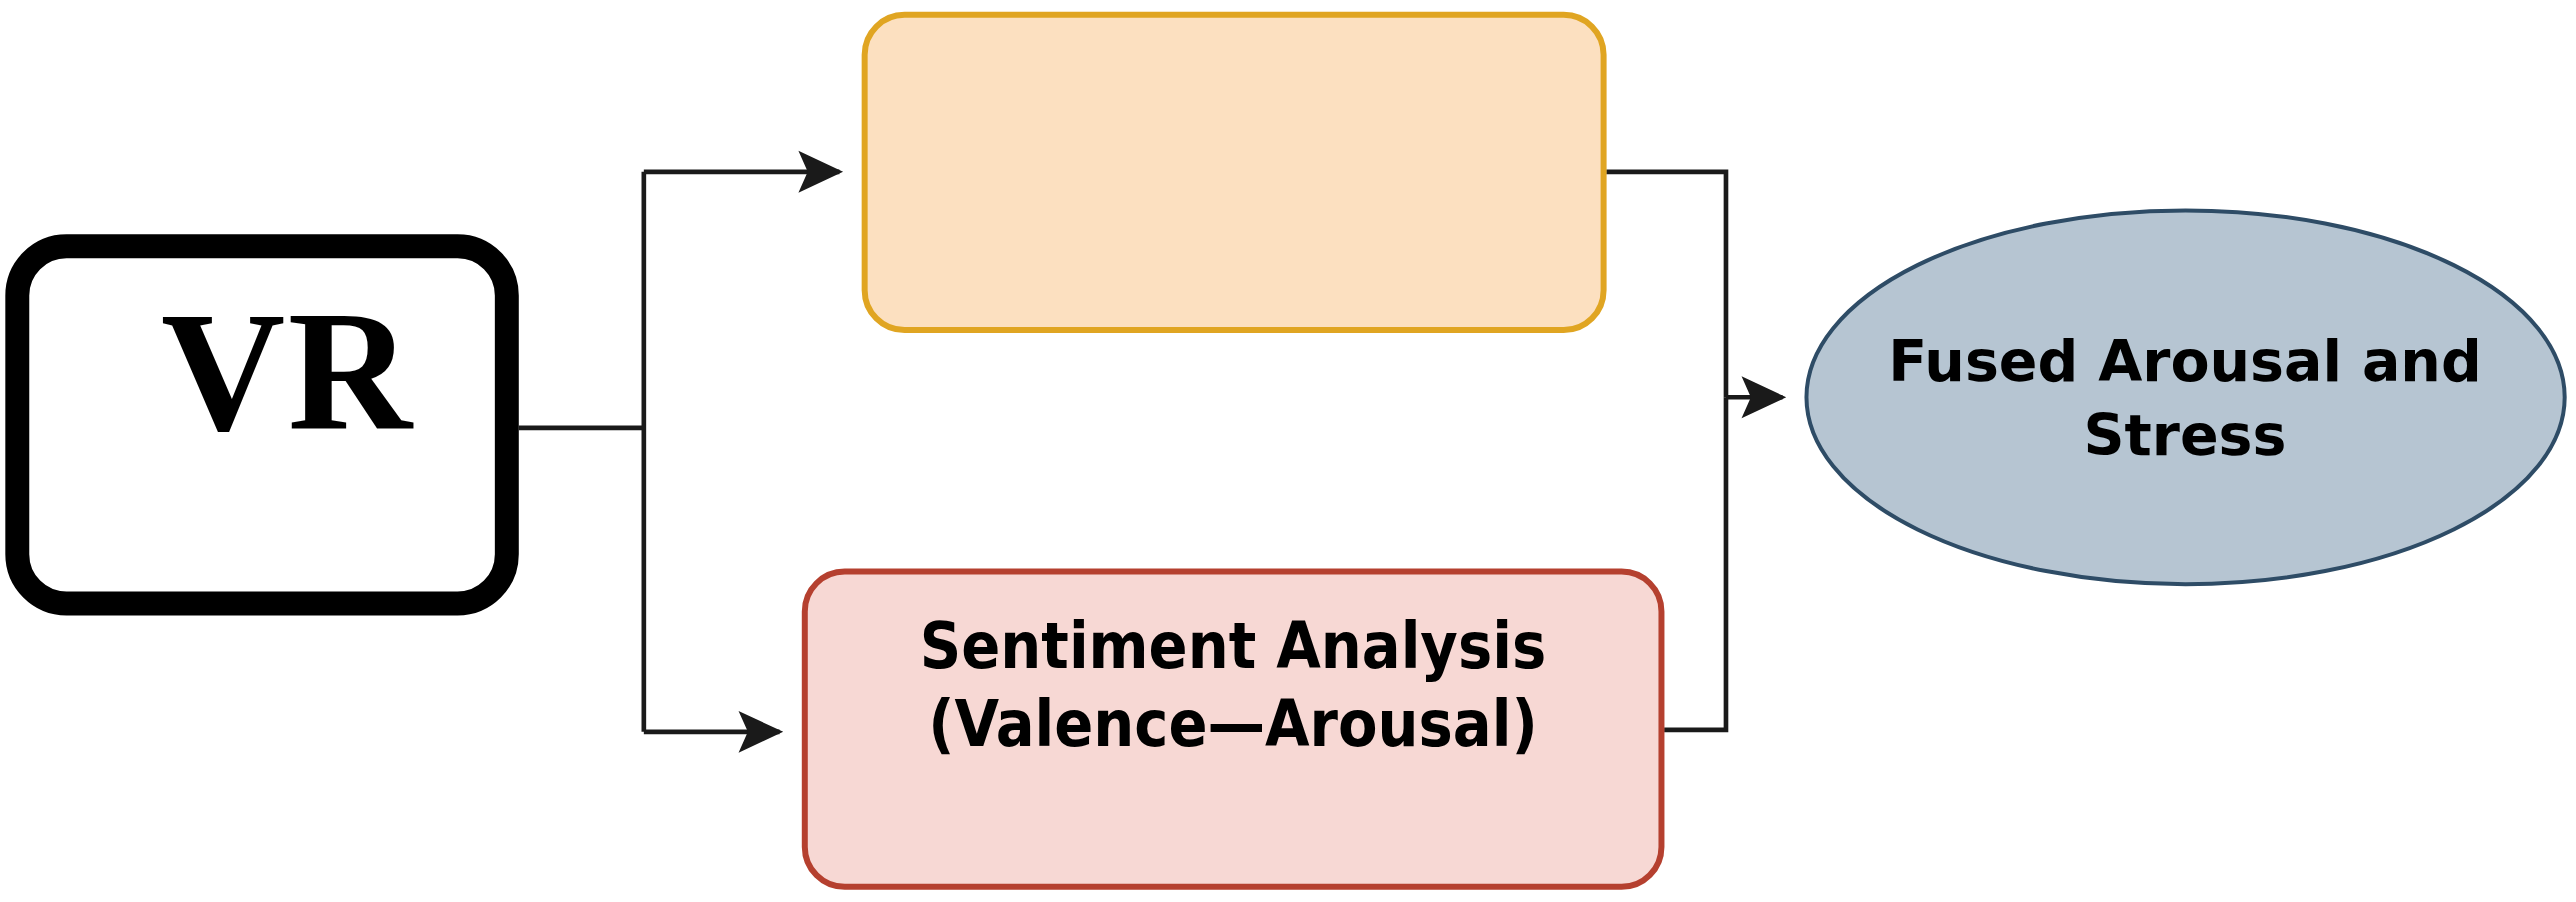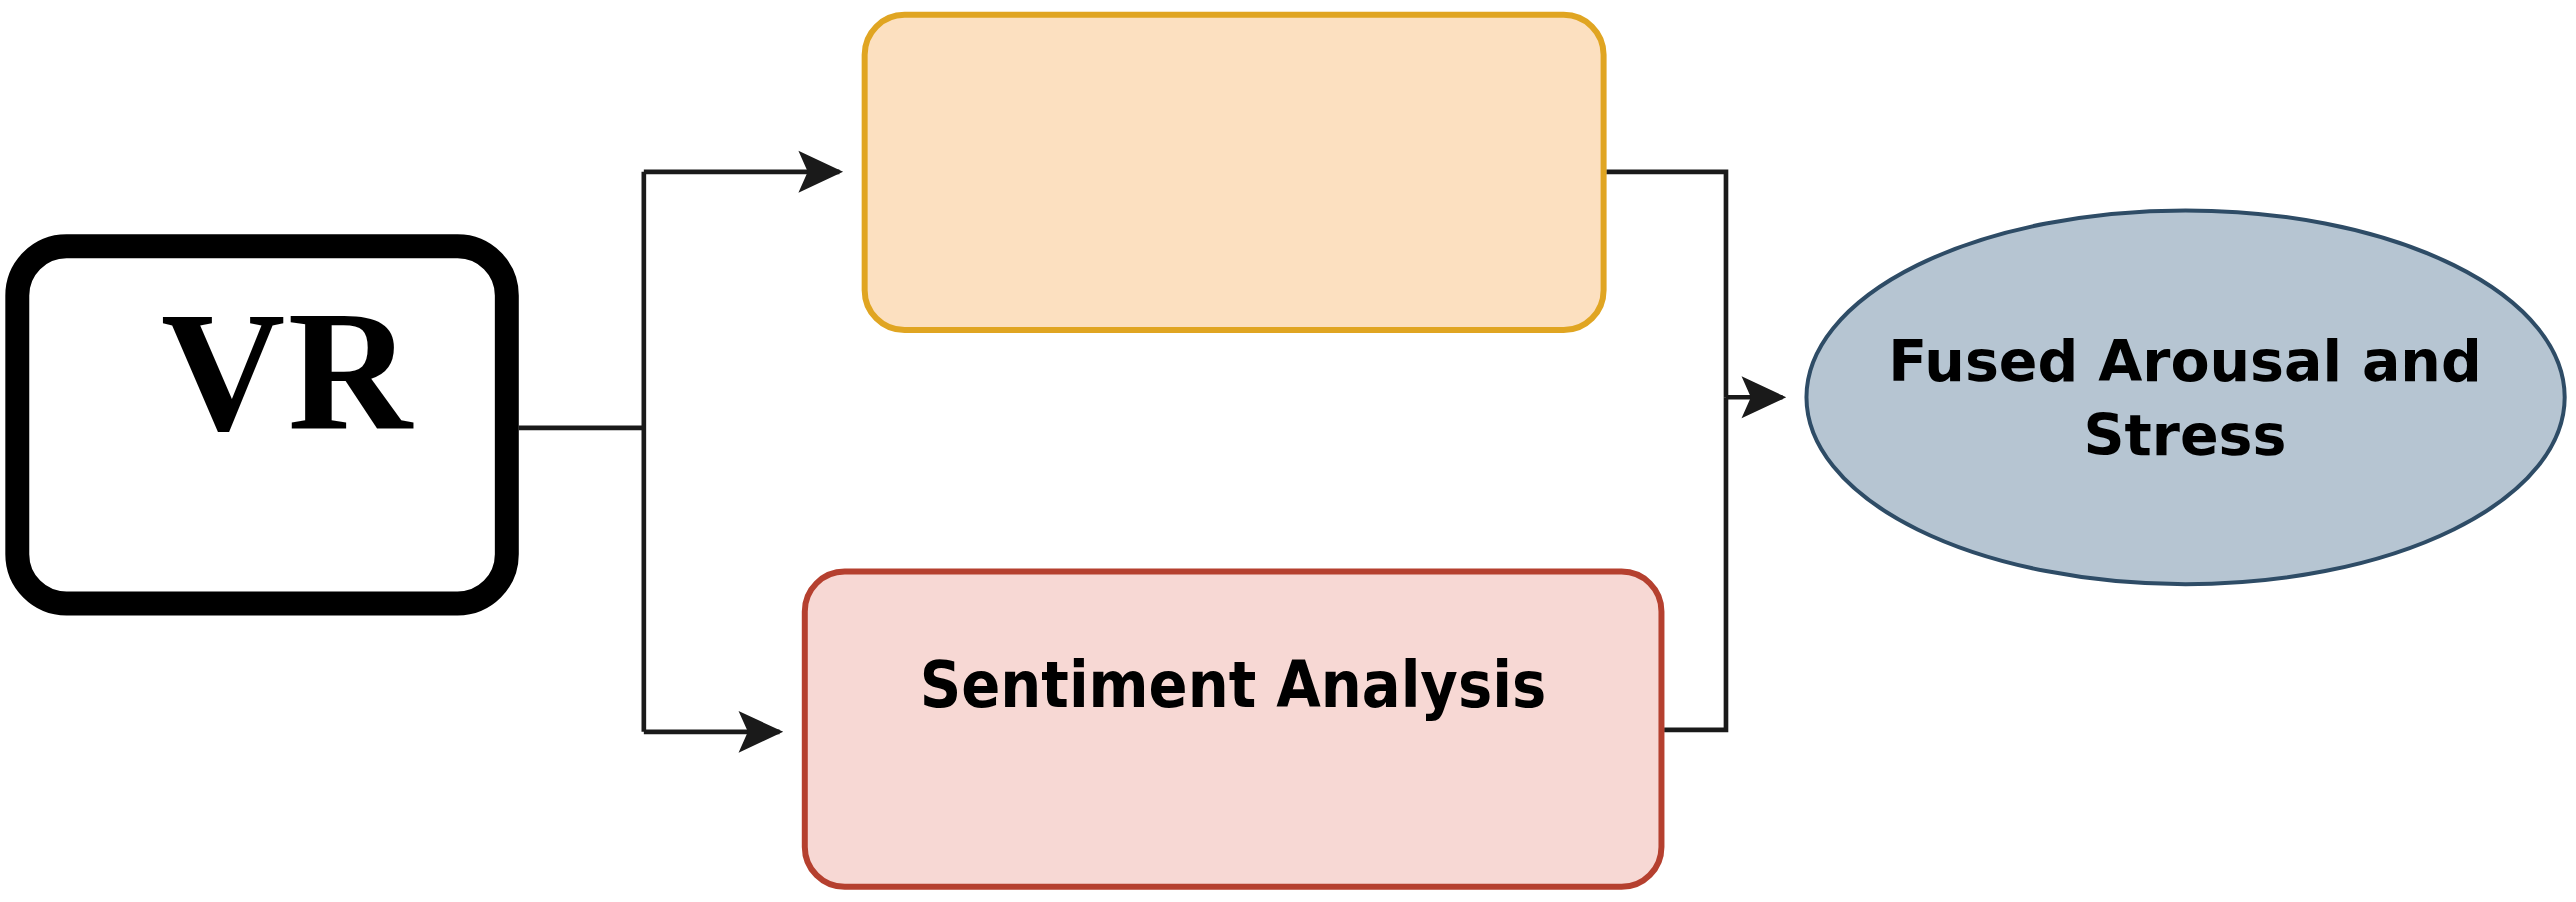--- a/index.html
+++ b/index.html
@@ -151,20 +151,21 @@
 
   </svg>
 
   <div class="node-label" id="vr-text">
     <span class="lbl-line">VR</span>
   </div>
 
 
   <div class="node-label" id="sentiment-text">
     <span class="lbl-line">Sentiment Analysis</span>
+    <span class="lbl-line">(Valence—Arousal)</span>
   </div>
 
   <div class="node-label" id="fused-text">
     <span class="lbl-line">Fused Arousal and</span>
     <span class="lbl-line">Stress</span>
   </div>
 
 </div>
 
 

